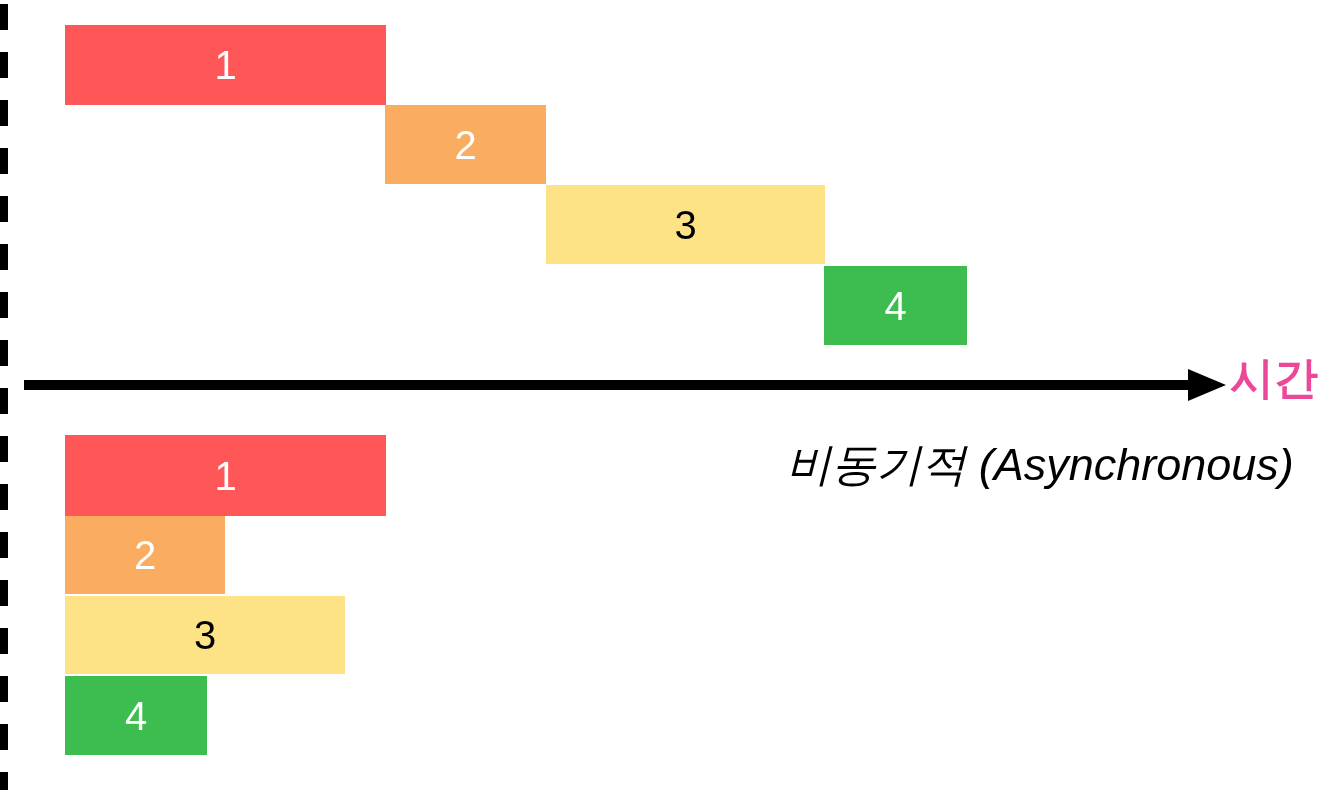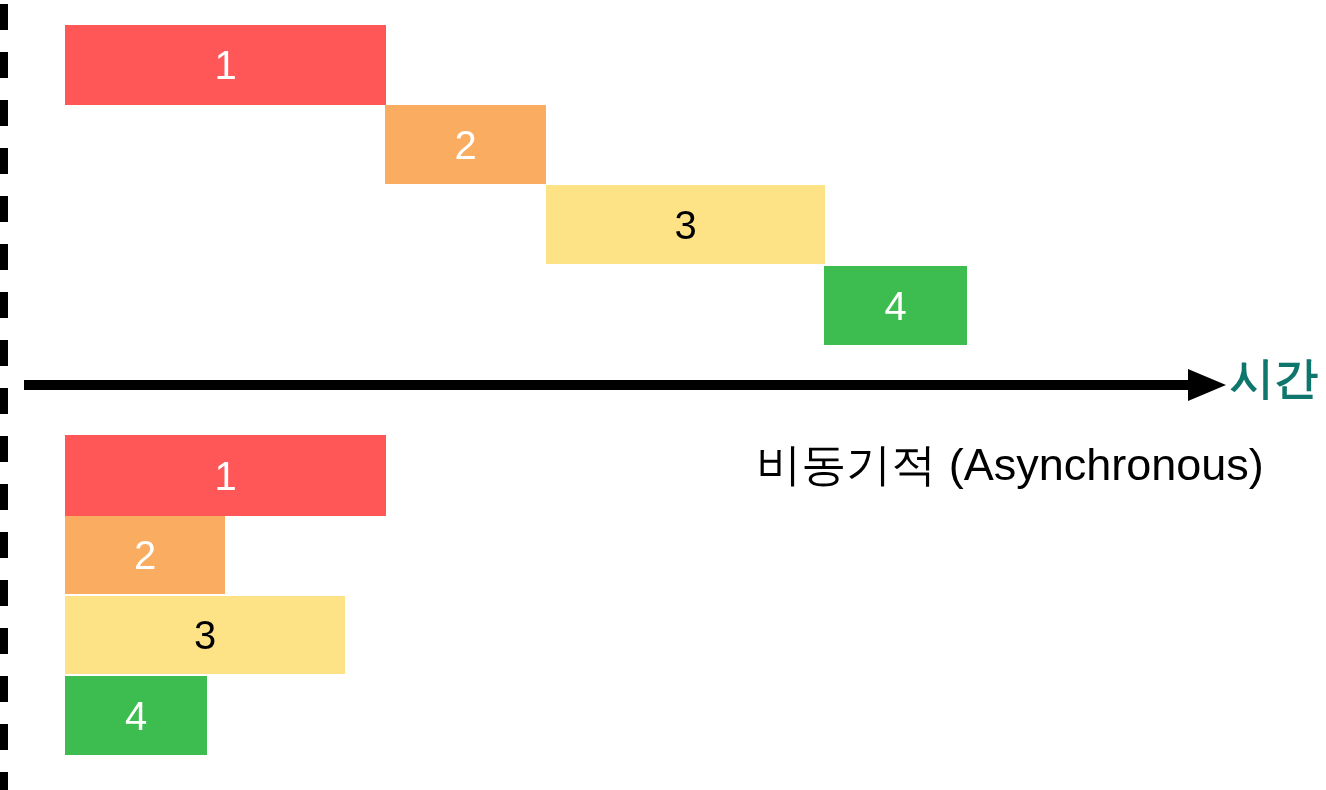--- a/index.html
+++ b/index.html
@@ -28,21 +28,21 @@
   .title {
     position: absolute;
     color: #000000;
     font-size: 45px;
     font-weight: 400;
     text-align: center;
     white-space: nowrap;
     line-height: 1.2;
   }
   .sync-title  { left: 703px; top: 18px;  width: 520px; }
-  .async-title { left: 747px; top: 438px; width: 526px; }
+  .async-title { left: 777px; top: 438px; width: 526px; font-style: italic; }
   
   .bar {
     position: absolute;
     display: flex;
     align-items: center;
     justify-content: center;
   }
   .bar-label {
     font-size: 40px;
     font-weight: 400;
@@ -76,21 +76,21 @@
     border-left: 38px solid #000000;
     border-top: 16px solid transparent;
     border-bottom: 16px solid transparent;
   }
   .axis-label {
     position: absolute;
     left: 1230px;
     top: 352px;
     font-size: 44px;
     font-weight: 700;
-    color: #0f766e;
+    color: #ec4899;
     white-space: nowrap;
     line-height: 1.2;
   }
 </style>
 </head>
 <body>
 
 <div class="canvas">
 
   <div class="dashed-line"></div>

